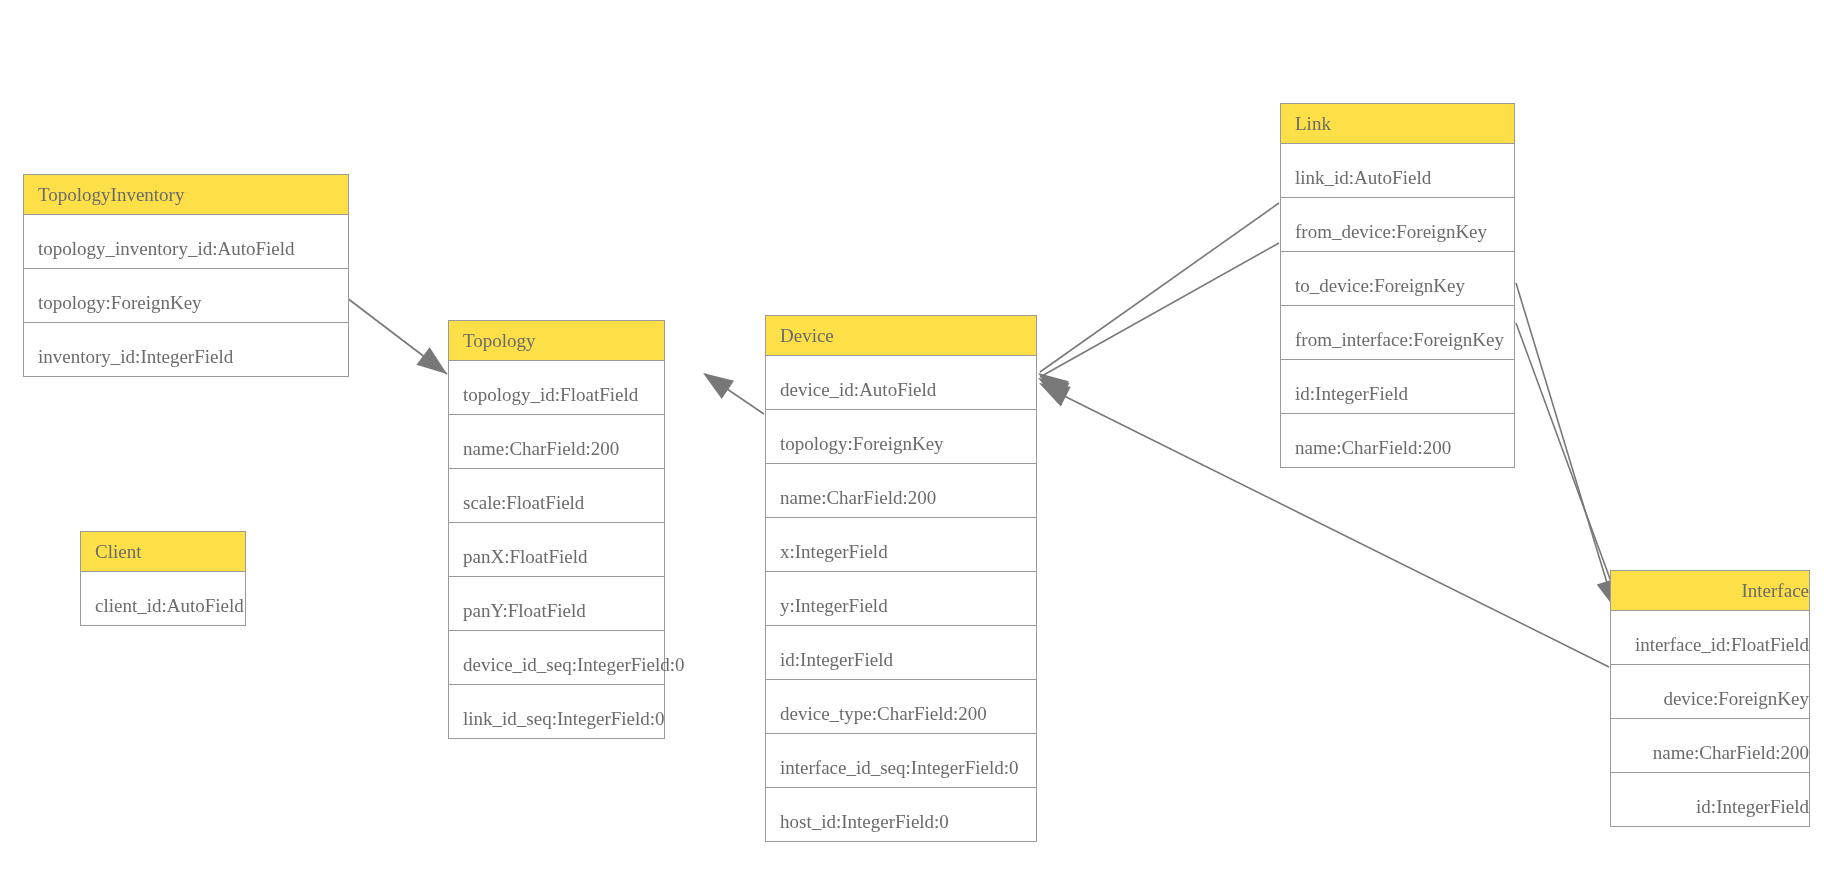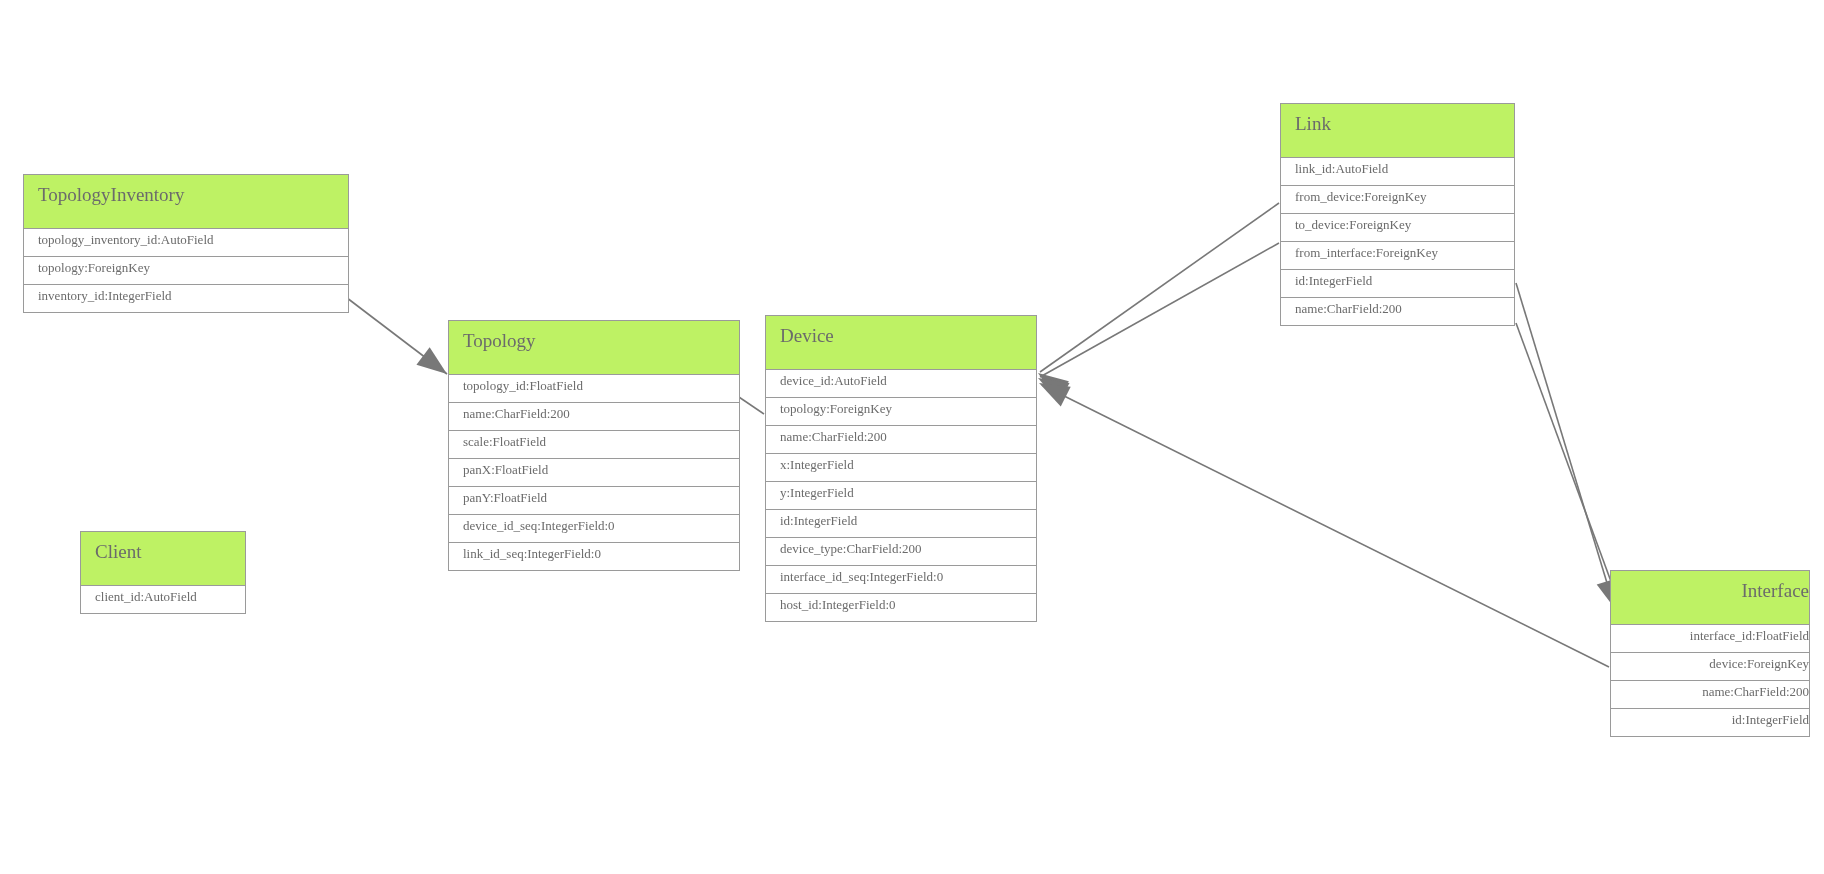--- a/index.html
+++ b/index.html
@@ -28,35 +28,35 @@
   }
   .entity {
     position: absolute;
     box-sizing: border-box;
     border: 1px solid #9a9a9a;
     background: #ffffff;
     z-index: 5;
   }
   .entity-title {
     box-sizing: border-box;
-    background: #bef264;
+    background: #fde047;
     border-bottom: 1px solid #9a9a9a;
     color: #6b6b6b;
     font-size: 19px;
     line-height: 1;
-    padding: 10px 0 24px 14px;
+    padding: 10px 0 10px 14px;
     white-space: nowrap;
   }
   .entity-field {
     box-sizing: border-box;
     border-bottom: 1px solid #9a9a9a;
     color: #6b6b6b;
-    font-size: 13px;
+    font-size: 19px;
     line-height: 1;
-    padding: 4px 0 10px 14px;
+    padding: 24px 0 10px 14px;
     white-space: nowrap;
     background: #ffffff;
   }
   .entity-field:last-child {
     border-bottom: none;
   }
 </style>
 </head>
 <body>
 
@@ -97,21 +97,21 @@
       <div class="entity" style="left: 23px; top: 174px; width: 326px;">
         <div class="entity-title">TopologyInventory</div>
         <div class="entity-field">topology_inventory_id:AutoField</div>
         <div class="entity-field">topology:ForeignKey</div>
         <div class="entity-field">inventory_id:IntegerField</div>
       </div>
       <div class="entity" style="left: 80px; top: 531px; width: 166px;">
         <div class="entity-title">Client</div>
         <div class="entity-field">client_id:AutoField</div>
       </div>
-      <div class="entity" style="left: 448px; top: 320px; width: 292px;">
+      <div class="entity" style="left: 448px; top: 320px; width: 217px;">
         <div class="entity-title">Topology</div>
         <div class="entity-field">topology_id:FloatField</div>
         <div class="entity-field">name:CharField:200</div>
         <div class="entity-field">scale:FloatField</div>
         <div class="entity-field">panX:FloatField</div>
         <div class="entity-field">panY:FloatField</div>
         <div class="entity-field">device_id_seq:IntegerField:0</div>
         <div class="entity-field">link_id_seq:IntegerField:0</div>
       </div>
       <div class="entity" style="left: 765px; top: 315px; width: 272px; font-family: Liberation Serif, serif;">

